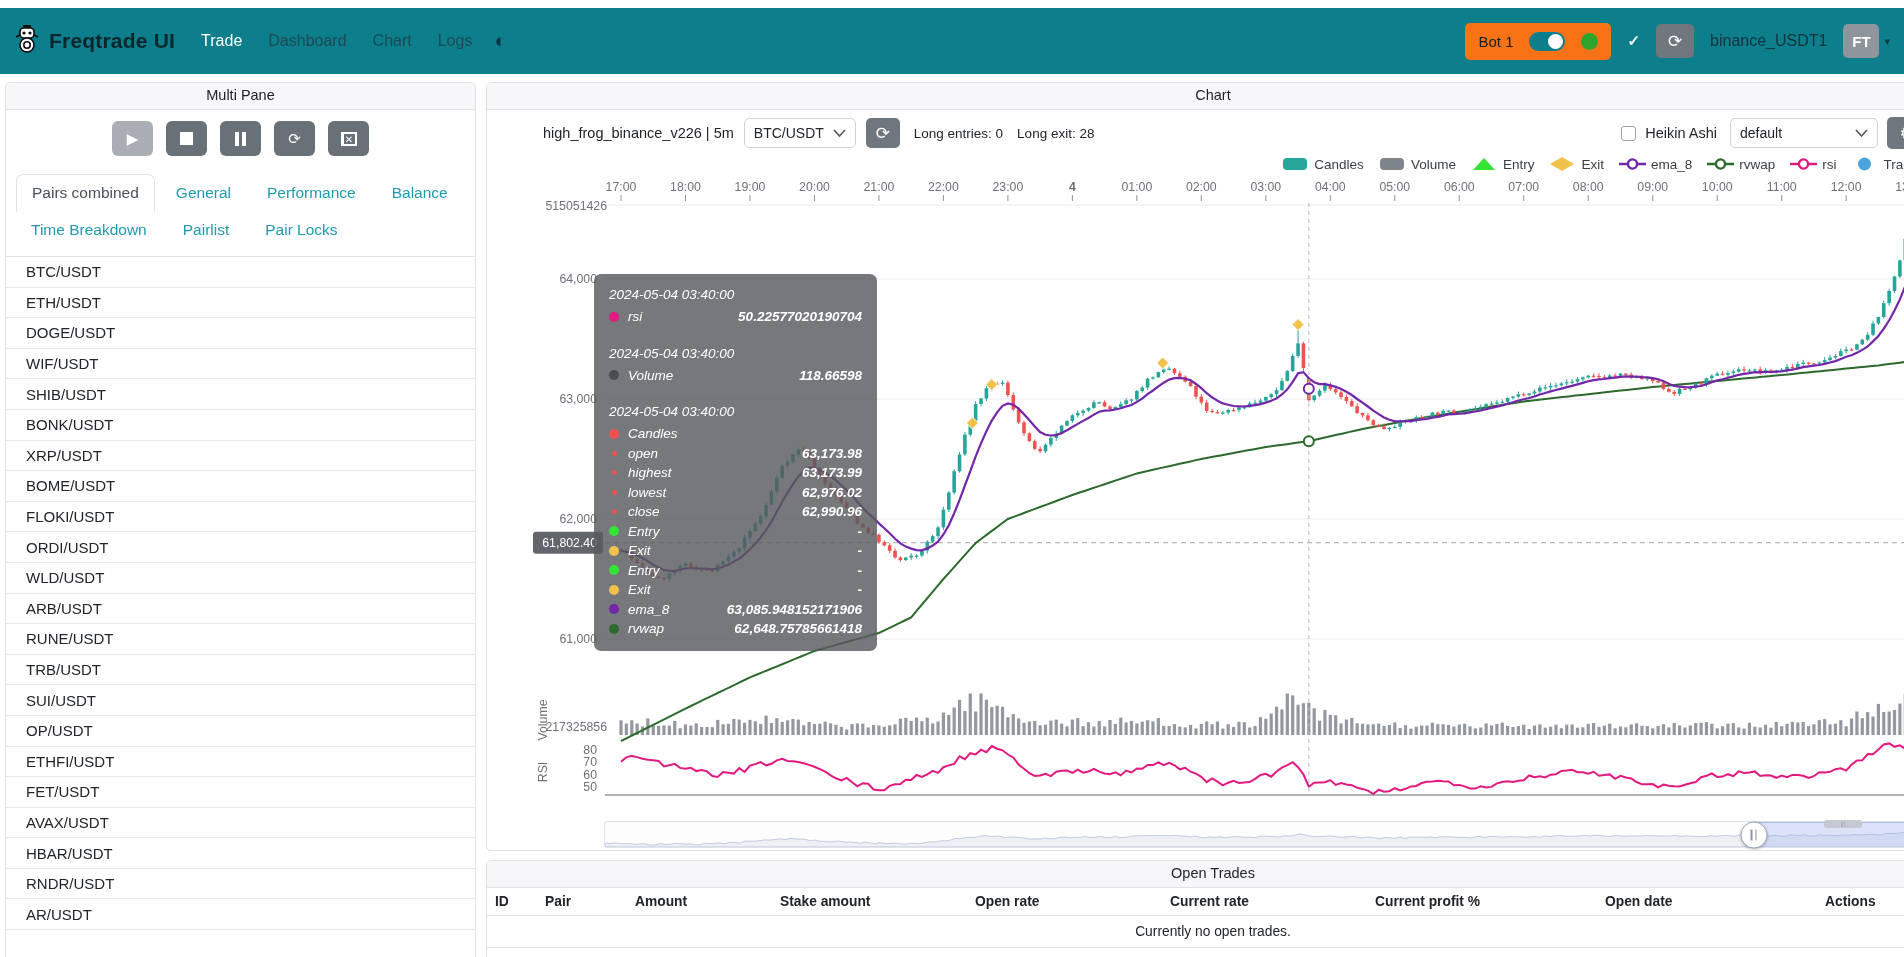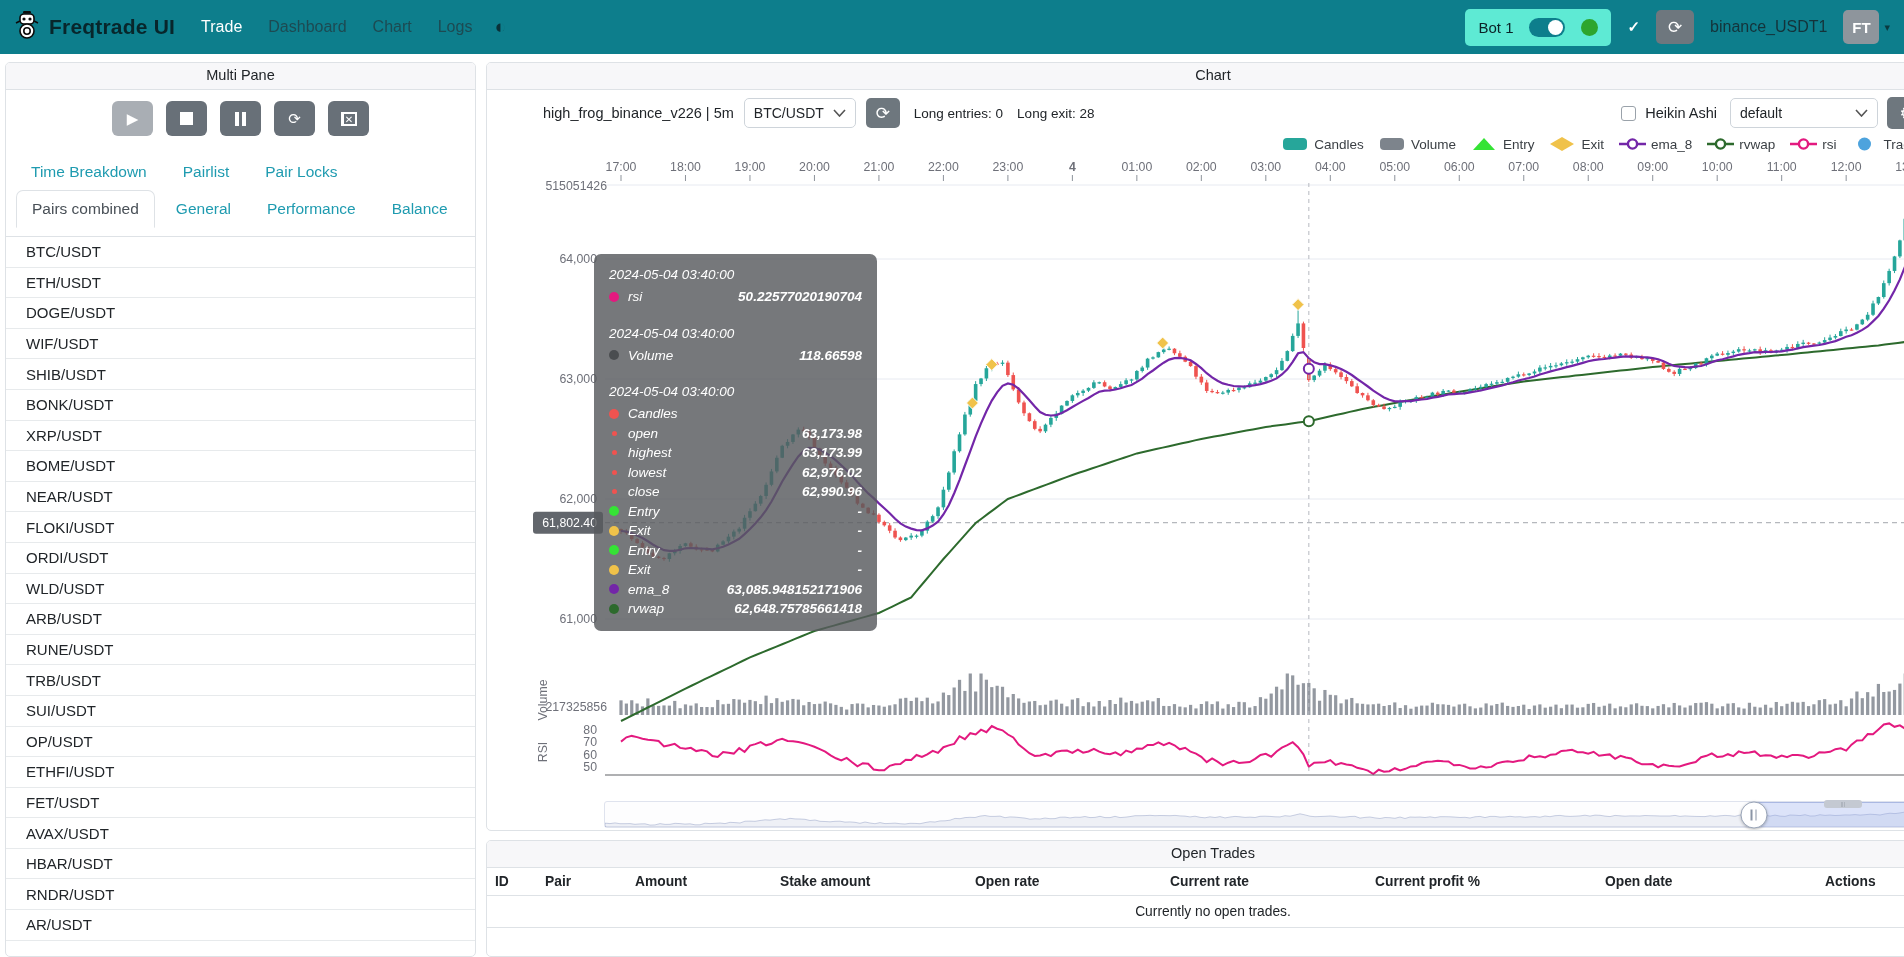--- a/index.html
+++ b/index.html
@@ -1,28 +1,28 @@
 <!DOCTYPE html>
 <html><head>
 <meta charset="utf-8">
 <style>
   * { box-sizing: border-box; margin: 0; padding: 0; }
   html,body { width:1904px; height:957px; overflow:hidden; background:#fff;
     font-family:"Liberation Sans", sans-serif; color:#212529; }
 
   
-  .navbar { height:54px; background:#0d7e8c; display:flex; align-items:center; padding:0 14px; }
+  .navbar { height:66px; background:#0d7e8c; display:flex; align-items:center; padding:0 14px;margin-top:8px; }
   .brand { display:flex; align-items:center; gap:9px; margin-right:26px; }
   .brand-title { font-size:21px; font-weight:700; color:#08262b; letter-spacing:.2px; }
   .nav-links { display:flex; align-items:center; gap:26px; }
   .nav-link { font-size:16px; color:#1d4a52; text-decoration:none; cursor:pointer; }
   .nav-link.active { color:#ffffff; }
   .theme-toggle { margin-left:22px; color:#0a3138; font-size:19px; cursor:pointer; }
   .nav-right { margin-left:auto; display:flex; align-items:center; gap:16px; }
-  .bot-pill { background:#5eead4; border-radius:5px; height:37px; display:flex; align-items:center; gap:16px; padding:0 13px; cursor:pointer; }
+  .bot-pill { background:#f97316; border-radius:5px; height:37px; display:flex; align-items:center; gap:16px; padding:0 13px; cursor:pointer; }
   .bot-pill-label { font-size:15px; color:#0b2227; }
   .switch { width:36px; height:19px; border-radius:10px; background:#0d7e8c; position:relative; }
   .switch .knob { position:absolute; right:2px; top:2px; width:15px; height:15px; border-radius:50%; background:#fff; }
   .status-dot { width:17px; height:17px; border-radius:50%; background:#2da52d; }
   .check-glyph { color:#fff; font-size:15px; font-weight:700; }
   .icon-btn { background:#6e777e; border:none; border-radius:5px; color:#fff; width:38px; height:34px;
      font-size:17px; display:flex; align-items:center; justify-content:center; cursor:pointer; }
   .bot-name { font-size:16px; color:#14333a; }
   .avatar { width:36px; height:34px; border-radius:5px; background:#8e959c; color:#fff; font-size:15px;
      font-weight:700; display:flex; align-items:center; justify-content:center; }
@@ -169,42 +169,41 @@
           </span>
         </button>
       <button class="ctl-btn">
           <span>⟳</span>
         </button>
       <button class="ctl-btn">
           <i class="fx-box">✕</i>
         </button>
     </div>
     <div class="tabs">
-      <div class="tab-row" id="tabRow2">
-          <span class="tab">Time Breakdown</span>
-          <span class="tab">Pairlist</span>
-          <span class="tab">Pair Locks</span>
-        </div>
       <div class="tab-row" id="tabRow1">
           <span class="tab active">Pairs combined</span>
           <span class="tab">General</span>
           <span class="tab">Performance</span>
           <span class="tab">Balance</span>
+        </div>
+      <div class="tab-row" id="tabRow2">
+          <span class="tab">Time Breakdown</span>
+          <span class="tab">Pairlist</span>
+          <span class="tab">Pair Locks</span>
         </div>
     </div>
     <div class="pair-list" id="pairList">
         <div class="pair-row">BTC/USDT</div>
         <div class="pair-row">ETH/USDT</div>
         <div class="pair-row">DOGE/USDT</div>
         <div class="pair-row">WIF/USDT</div>
         <div class="pair-row">SHIB/USDT</div>
         <div class="pair-row">BONK/USDT</div>
         <div class="pair-row">XRP/USDT</div>
         <div class="pair-row">BOME/USDT</div>
-        <div class="pair-row">NEAR/USDT</div>
         <div class="pair-row">FLOKI/USDT</div>
         <div class="pair-row">ORDI/USDT</div>
         <div class="pair-row">WLD/USDT</div>
         <div class="pair-row">ARB/USDT</div>
         <div class="pair-row">RUNE/USDT</div>
         <div class="pair-row">TRB/USDT</div>
         <div class="pair-row">SUI/USDT</div>
         <div class="pair-row">OP/USDT</div>
         <div class="pair-row">ETHFI/USDT</div>
         <div class="pair-row">FET/USDT</div>

